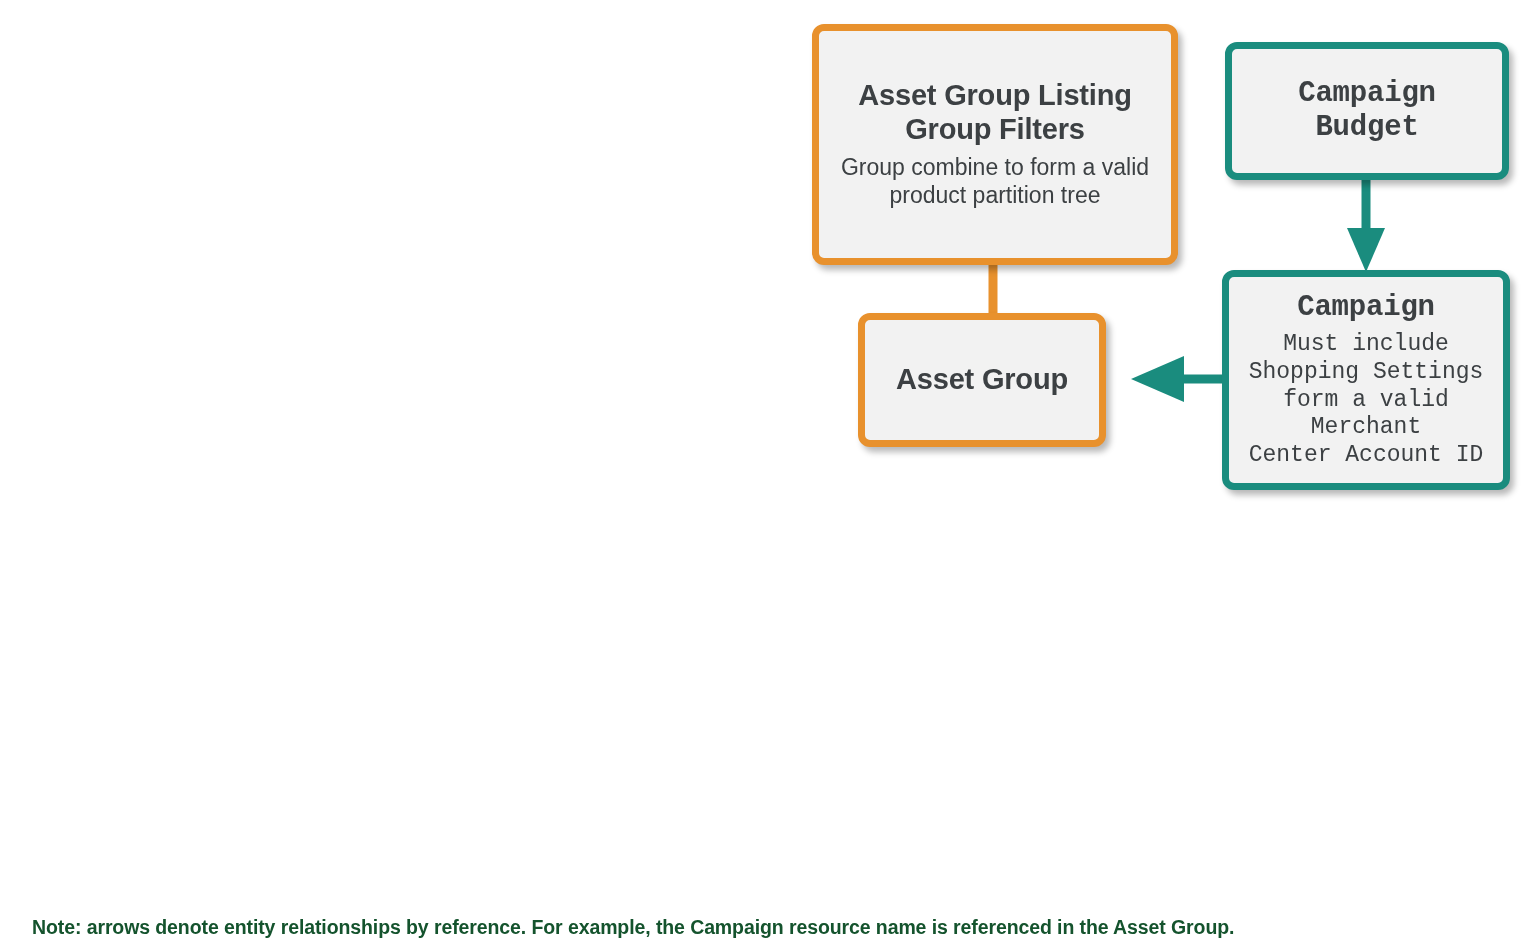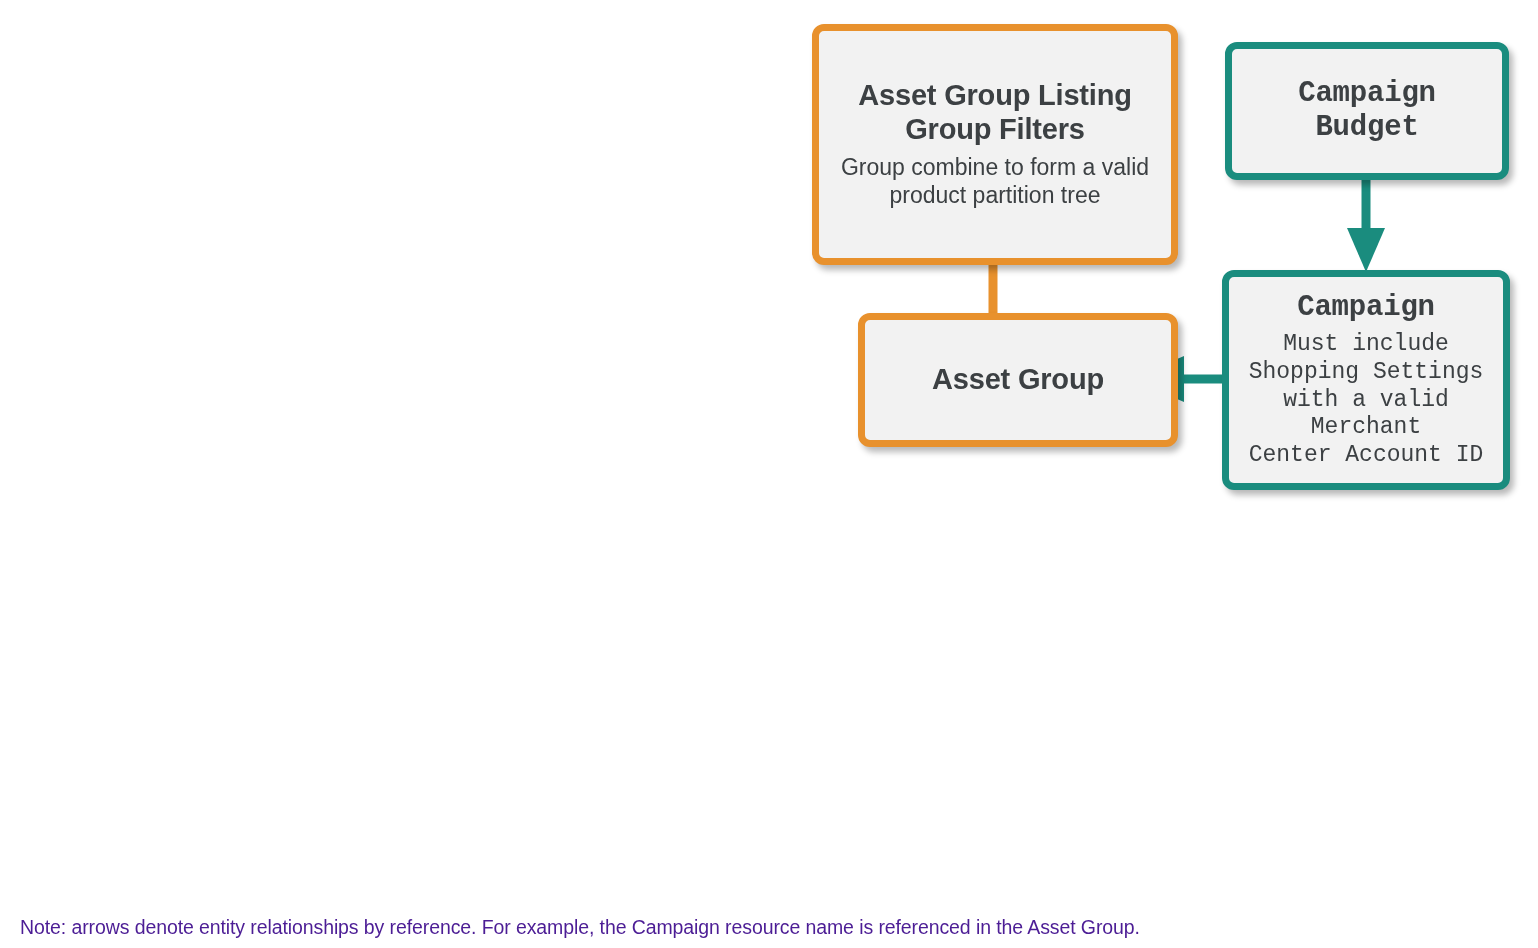--- a/index.html
+++ b/index.html
@@ -61,25 +61,25 @@
     left: 0;
     top: 0;
     width: 1538px;
     height: 948px;
     pointer-events: none;
   }
 
   
   .footnote {
     position: absolute;
-    left: 20px;
+    left: 32px;
     top: 916px;
     font-size: 19.5px;
-    font-weight: normal;
-    color: #4c1d95;
+    font-weight: bold;
+    color: #14532d;
     letter-spacing: -0.1px;
     white-space: nowrap;
   }
 </style>
 </head>
 <body>
 
 <div id="canvas">
 
   <svg id="edges" viewBox="0 0 1538 948" xmlns="http://www.w3.org/2000/svg">
@@ -105,27 +105,27 @@
 Group Filters</div>
     <div class="node-subtitle">Group combine to form a valid
 product partition tree</div>
   </div>
 
   <div class="node teal" style="left:1225px; top:42px; width:284px; height:138px;">
     <div class="node-title">Campaign
 Budget</div>
   </div>
 
-  <div class="node orange" style="left:858px; top:313px; width:320px; height:134px;">
+  <div class="node orange" style="left:858px; top:313px; width:248px; height:134px;">
     <div class="node-title">Asset Group</div>
   </div>
 
   <div class="node teal" style="left:1222px; top:270px; width:288px; height:220px;">
     <div class="node-title">Campaign</div>
     <div class="node-subtitle">Must include
 Shopping Settings
-with a valid Merchant
+form a valid Merchant
 Center Account ID</div>
   </div>
 
   <div class="footnote">Note: arrows denote entity relationships by reference. For example, the Campaign resource name is referenced in the Asset Group.</div>
 
 </div>
 
 </body></html>

